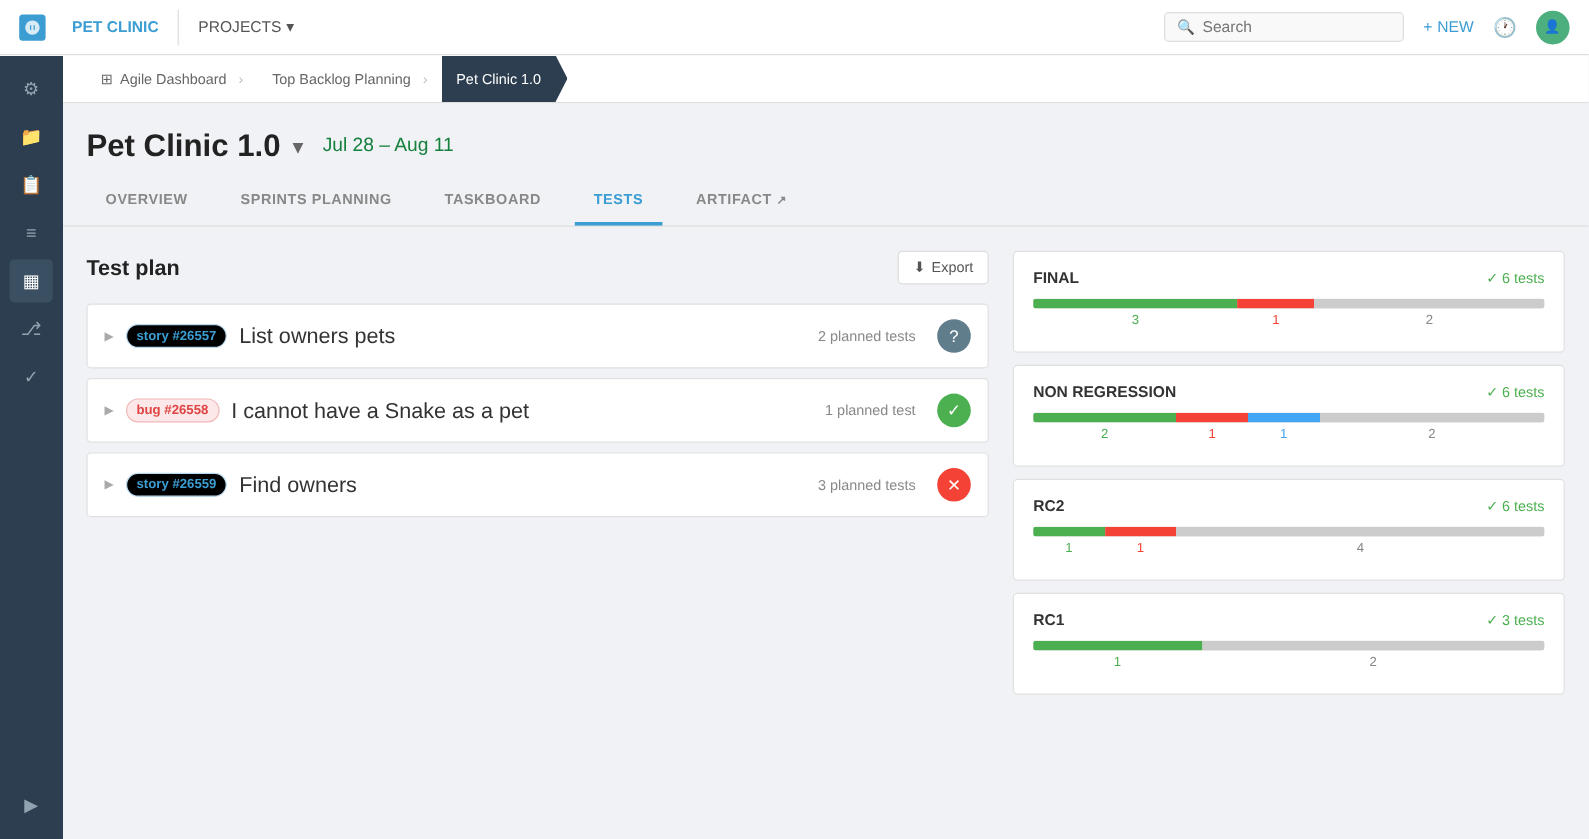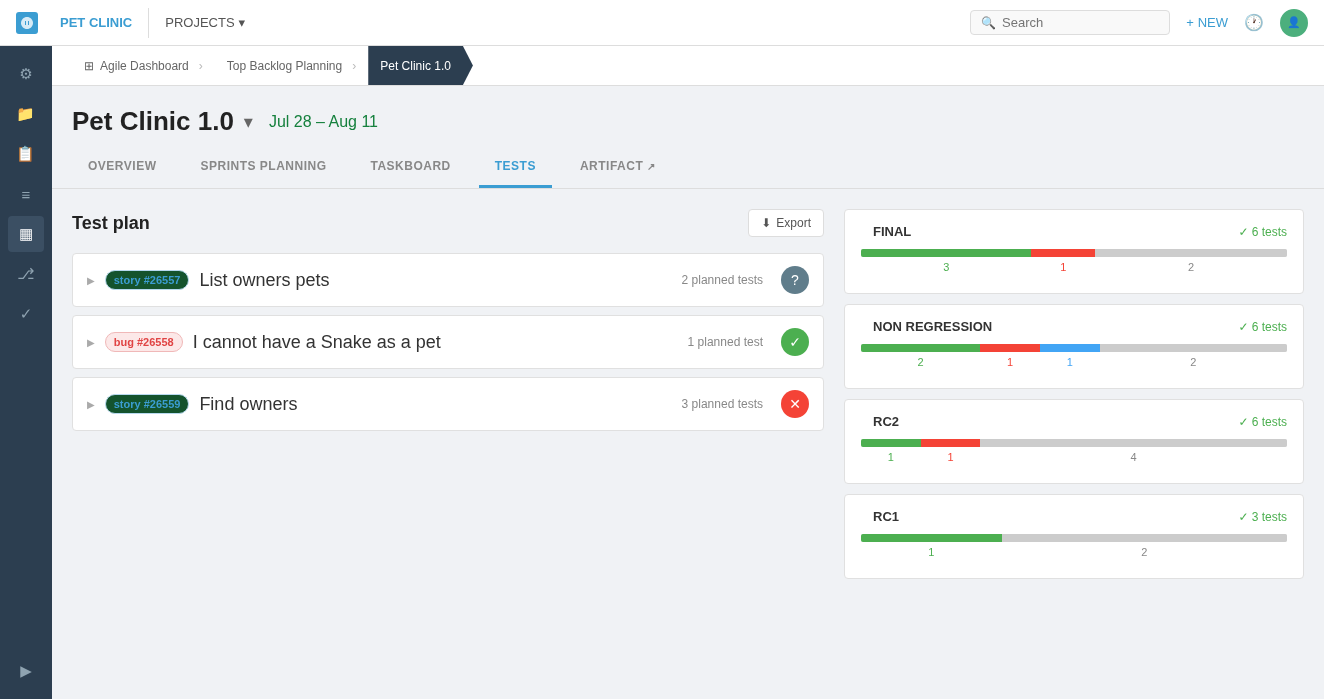--- a/index.html
+++ b/index.html
@@ -83,21 +83,21 @@
 
     
     .test-item {
       background: #fff; border: 1px solid #e0e0e0; border-radius: 4px; margin-bottom: 8px;
       padding: 12px 14px; display: flex; align-items: center; gap: 10px;
     }
     .expand-arrow { color: #aaa; cursor: pointer; font-size: 10px; }
     .tag {
       padding: 3px 8px; border-radius: 12px; font-size: 11px; font-weight: 600; white-space: nowrap;
     }
-    .tag-story { background: #14532d; color: #3b9dd2; border: 1px solid #b8d9ef; }
+    .tag-story { background: #000000; color: #3b9dd2; border: 1px solid #b8d9ef; }
     .tag-bug { background: #fce8e8; color: #e04444; border: 1px solid #f0b8b8; }
     .test-item-title { flex: 1; font-size: 18px; color: #333; }
     .test-item-count { color: #888; font-size: 12px; margin-right: 8px; }
     .test-item-icon { width: 28px; height: 28px; border-radius: 50%; display: flex; align-items: center; justify-content: center; font-size: 14px; }
     .icon-question { background: #607d8b; color: #fff; }
     .icon-success { background: #4caf50; color: #fff; }
     .icon-error { background: #f44336; color: #fff; }
 
     
     .test-campaigns-section { width: 460px; flex-shrink: 0; }
@@ -105,21 +105,21 @@
     .new-campaign-btn {
       display: flex; align-items: center; gap: 5px; padding: 6px 12px;
       background: #fff; border: 1px solid #ddd; border-radius: 4px; color: #3b9dd2; font-size: 12px; cursor: pointer;
     }
 
     
     .campaign-card {
       background: #fff; border: 1px solid #e0e0e0; border-radius: 4px; margin-bottom: 10px; padding: 14px 16px;
     }
     .campaign-card-header { display: flex; align-items: center; justify-content: space-between; margin-bottom: 10px; }
-    .campaign-name { font-size: 13px; font-weight: 700; color: #333; text-transform: uppercase; margin-left: 12px; }
+    .campaign-name { font-size: 13px; font-weight: 700; color: #333; text-transform: uppercase; }
     .campaign-tests { font-size: 12px; color: #4caf50; }
     .campaign-check { color: #4caf50; margin-right: 3px; }
 
     
     .progress-bar-container { margin-bottom: 6px; }
     .progress-bar { display: flex; height: 8px; border-radius: 2px; overflow: hidden; background: #e0e0e0; }
     .progress-green { background: #4caf50; }
     .progress-red { background: #f44336; }
     .progress-blue { background: #42a5f5; }
     .progress-gray { background: #ccc; flex: 1; }

